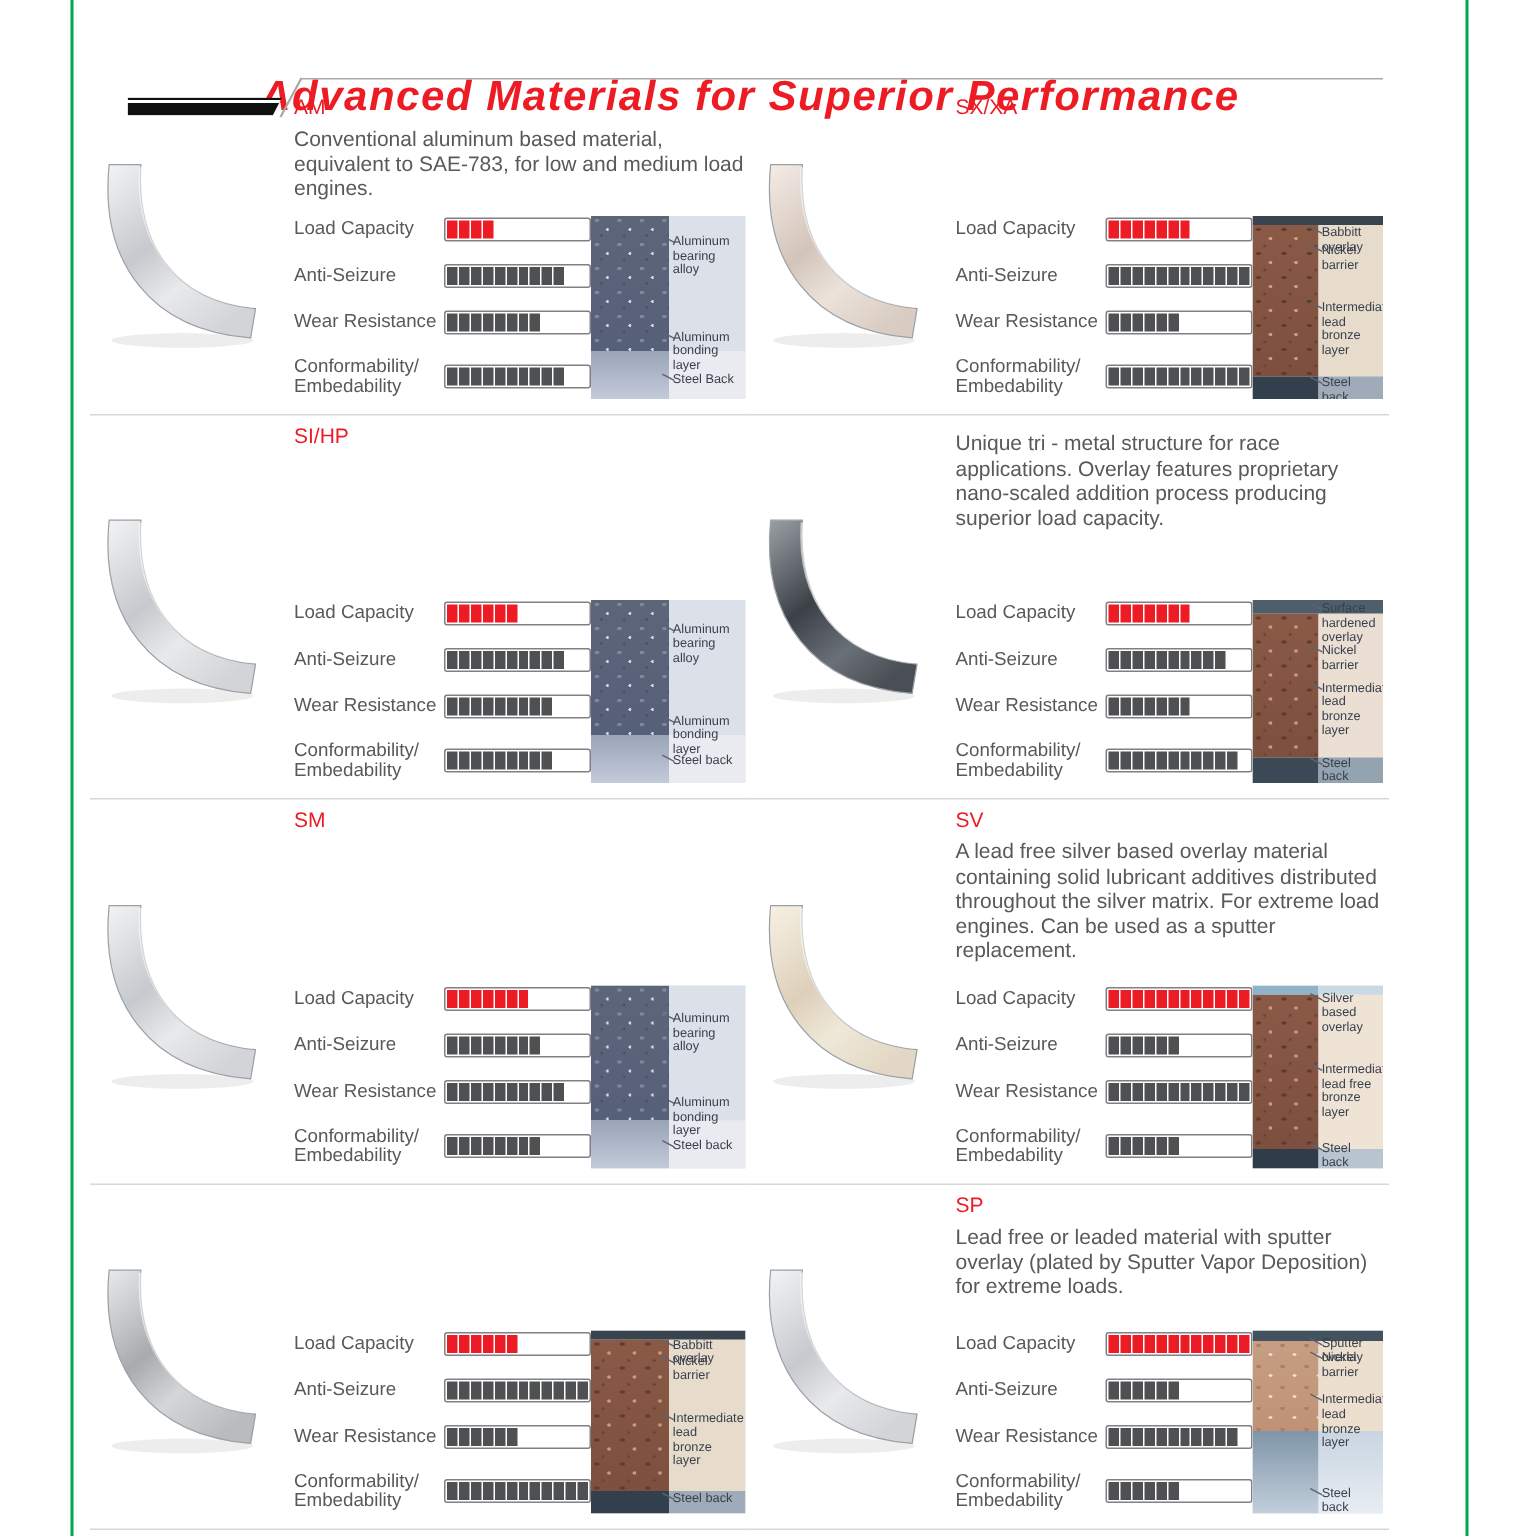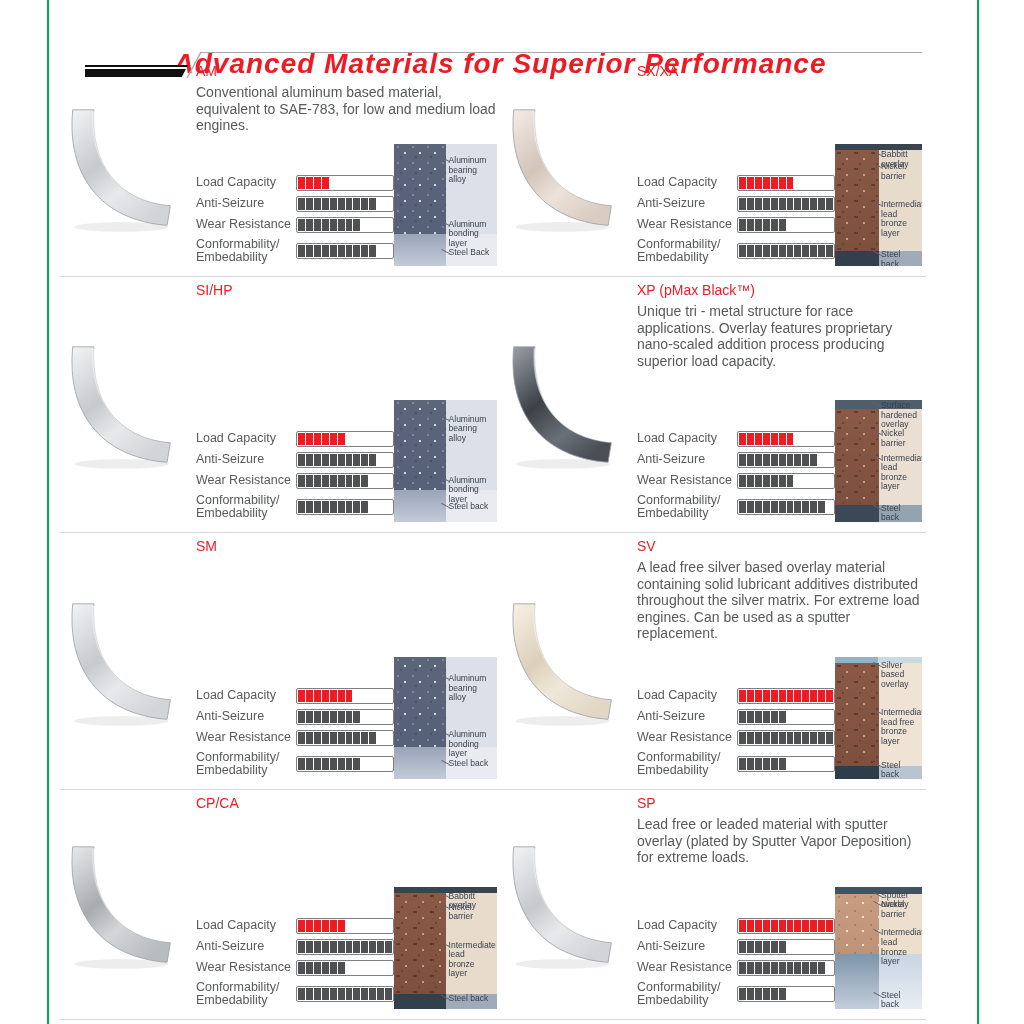--- a/index.html
+++ b/index.html
@@ -25,21 +25,21 @@
     clip-path:polygon(0 0,100% 0,94% 100%,0 100%);}
 
   #grid{position:absolute;top:58px;left:60px;width:866px;display:grid;
         grid-template-columns:441px 425px;grid-template-rows:219px 256px 257px 230px;}
   .cell{display:flex;border-bottom:1px solid #d8d8d8;padding-top:5px;box-sizing:border-box;}
   .bearing-wrap{width:128px;flex-shrink:0;display:flex;align-items:center;justify-content:center;}
   .content{flex:1;display:flex;flex-direction:column;padding:0 4px 0 8px;min-width:0;}
   .code{margin:0;font-size:14px;font-weight:400;color:var(--red);}
   .desc{margin:5px 0 0;font-size:14px;line-height:1.18;color:var(--txt);}
   .body{margin-top:auto;margin-bottom:10px;display:flex;align-items:flex-end;width:100%;}
-  .ratings{width:202px;display:flex;flex-direction:column;gap:5px;margin-bottom:2px;}
+  .ratings{width:202px;display:flex;flex-direction:column;gap:15px;margin-bottom:2px;}
   .rating-row{display:flex;align-items:center;}
   .rlabel{width:100px;flex-shrink:0;font-size:12.5px;line-height:1.05;color:var(--txt);white-space:pre-line;}
   .bar{width:94px;height:12px;border:1.5px solid var(--bar-border);border-radius:2px;
        background:#fff;display:flex;gap:1px;padding:1px;box-sizing:content-box;}
   .seg{flex:1;}
   .seg.on.red{background:var(--red);} .seg.on.dark{background:var(--bar-dark);}
 
   .diag{position:relative;width:107px;height:122px;margin-left:auto;overflow:hidden;background:#e4e7ec;}
   .diag>div{position:absolute;}
   .tb{left:0;right:0;top:0;}
@@ -443,21 +443,20 @@
   </div>
       <div class="cell">
     <div class="bearing-wrap">
       <svg class="bearing" viewBox="0 0 150 160" width="122" height="140">
         <ellipse cx="72" cy="150" rx="58" ry="6" fill="#000" opacity="0.07"></ellipse>
         <path class="shell" d="M12,6 L38,6 C34,72 66,118 132,124 L128,148 C46,142 4,86 12,6 Z" stroke="#9aa0a6" stroke-width="1" fill="url(#g-dark)"></path>
         <path d="M38,8 C34,72 68,116 130,122" fill="none" stroke="#ffffff" stroke-width="3" opacity="0.55"></path>
       </svg>
     </div>
     <div class="content">
-      <h3 class="code">XP (pMax Black™)</h3>
       <p class="desc">Unique tri - metal structure for race applications. Overlay features proprietary nano-scaled addition process producing superior load capacity.</p>
       <div class="body">
         <div class="ratings">
               <div class="rating-row">
                 <span class="rlabel">Load Capacity</span>
                 <div class="bar">
                   <span class="seg on red"></span>
                   <span class="seg on red"></span>
                   <span class="seg on red"></span>
                   <span class="seg on red"></span>
@@ -740,21 +739,20 @@
   </div>
       <div class="cell">
     <div class="bearing-wrap">
       <svg class="bearing" viewBox="0 0 150 160" width="122" height="140">
         <ellipse cx="72" cy="150" rx="58" ry="6" fill="#000" opacity="0.07"></ellipse>
         <path class="shell" d="M12,6 L38,6 C34,72 66,118 132,124 L128,148 C46,142 4,86 12,6 Z" stroke="#9aa0a6" stroke-width="1" fill="url(#g-gray)"></path>
         <path d="M38,8 C34,72 68,116 130,122" fill="none" stroke="#ffffff" stroke-width="3" opacity="0.55"></path>
       </svg>
     </div>
     <div class="content">
-      <h3 class="code">CP/CA</h3>
       <div class="body">
         <div class="ratings">
               <div class="rating-row">
                 <span class="rlabel">Load Capacity</span>
                 <div class="bar">
                   <span class="seg on red"></span>
                   <span class="seg on red"></span>
                   <span class="seg on red"></span>
                   <span class="seg on red"></span>
                   <span class="seg on red"></span>

